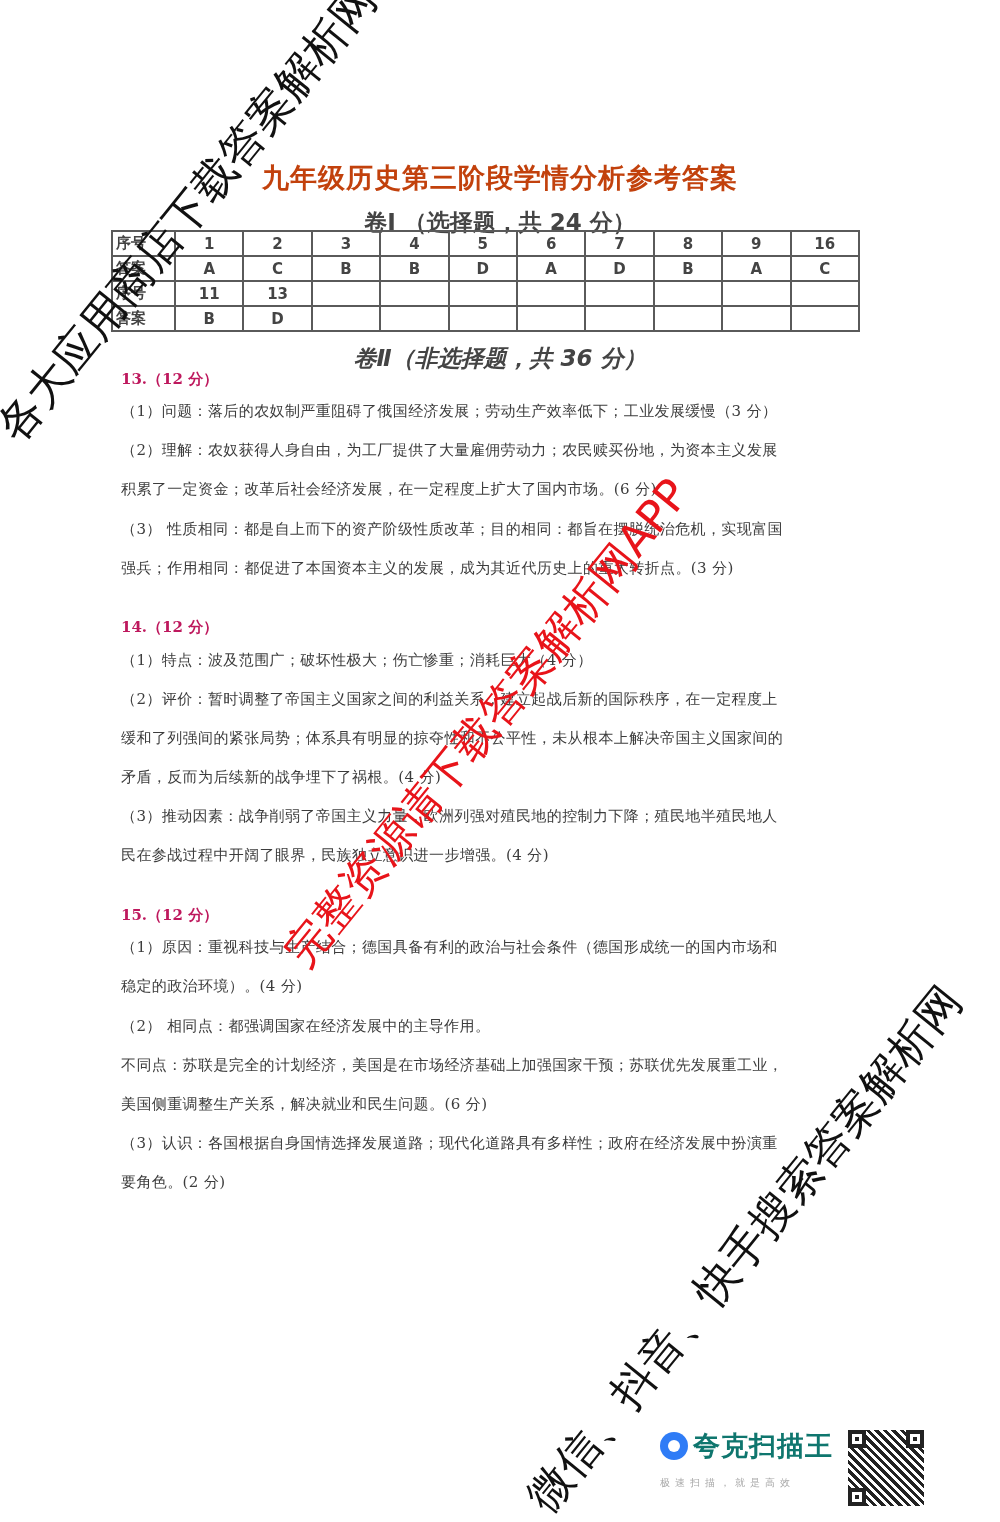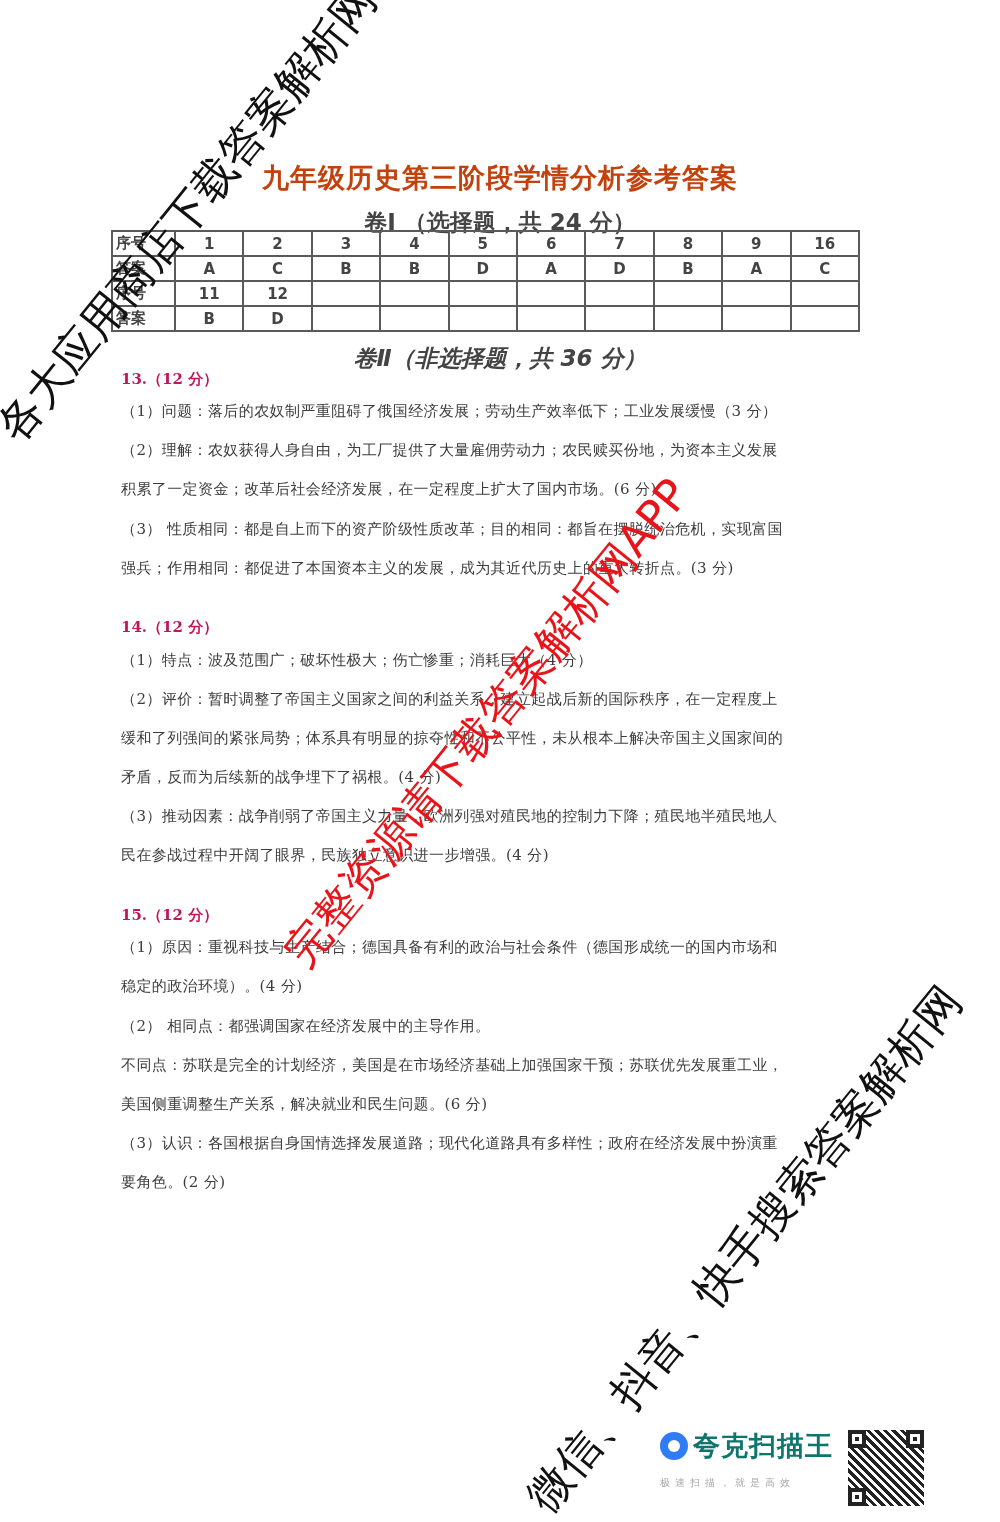--- a/index.html
+++ b/index.html
@@ -99,21 +99,21 @@
       <td>D</td>
       <td>A</td>
       <td>D</td>
       <td>B</td>
       <td>A</td>
       <td>C</td>
     </tr>
     <tr>
       <td class="rowhead">序号</td>
       <td>11</td>
-      <td>12</td>
+      <td>13</td>
       <td></td>
       <td></td>
       <td></td>
       <td></td>
       <td></td>
       <td></td>
       <td></td>
       <td></td>
     </tr>
     <tr>

